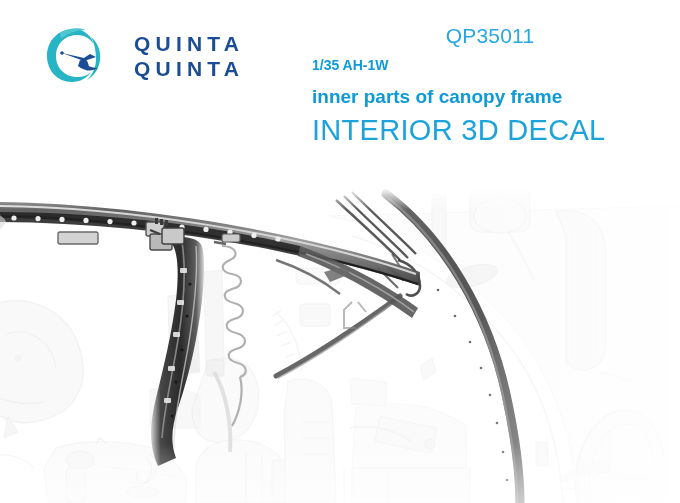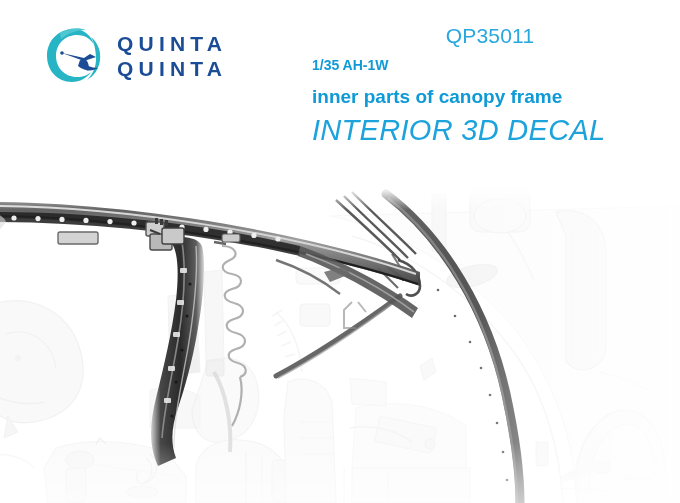--- a/index.html
+++ b/index.html
@@ -31,21 +31,21 @@
   }
   .photo-fade-right{
     position:absolute;right:0;top:0;width:230px;height:327px;
     background:linear-gradient(to left,rgba(255,255,255,.80) 0%,rgba(255,255,255,.25) 55%,rgba(255,255,255,0) 100%);
     pointer-events:none;z-index:5;
   }
 
   
   .logo{position:absolute;left:44px;top:27px;display:flex;align-items:center;}
   .logo-mark{width:62px;height:58px;display:block;}
-  .logo-word{margin-left:11px;line-height:1.0;}
+  .logo-word{margin-left:28px;line-height:1.0;}
   .logo-word div{
     color:#1B4C96;font-weight:bold;font-size:21px;letter-spacing:5.2px;
     font-family:"Liberation Sans", sans-serif;
   }
   .logo-word .l2{margin-top:4px;}
 
   
   .titleblock{position:absolute;left:312px;top:24px;width:356px;}
   .code{
     color:#29A8DF;font-size:21px;line-height:24px;letter-spacing:.2px;
@@ -55,21 +55,21 @@
   .t-bold{
     color:#0E9AD6;font-size:14px;line-height:23px;font-weight:bold;
     margin-top:6px;
   }
   .t-bold2{
     color:#0E9AD6;font-size:19px;line-height:23px;font-weight:bold;
     margin-top:8px;
   }
   .t-main{
     color:#1CA3DC;font-size:29px;line-height:36px;font-weight:normal;
-    margin-top:4px;letter-spacing:.3px;white-space:nowrap;font-style:italic;
+    margin-top:4px;letter-spacing:.3px;white-space:nowrap;
   }
   .t-sub{
     color:#5B3FBF;font-size:14px;line-height:18px;text-align:right;
     margin-top:7px;padding-right:4px;
   }
 </style>
 </head>
 <body>
 
 <div id="page">

